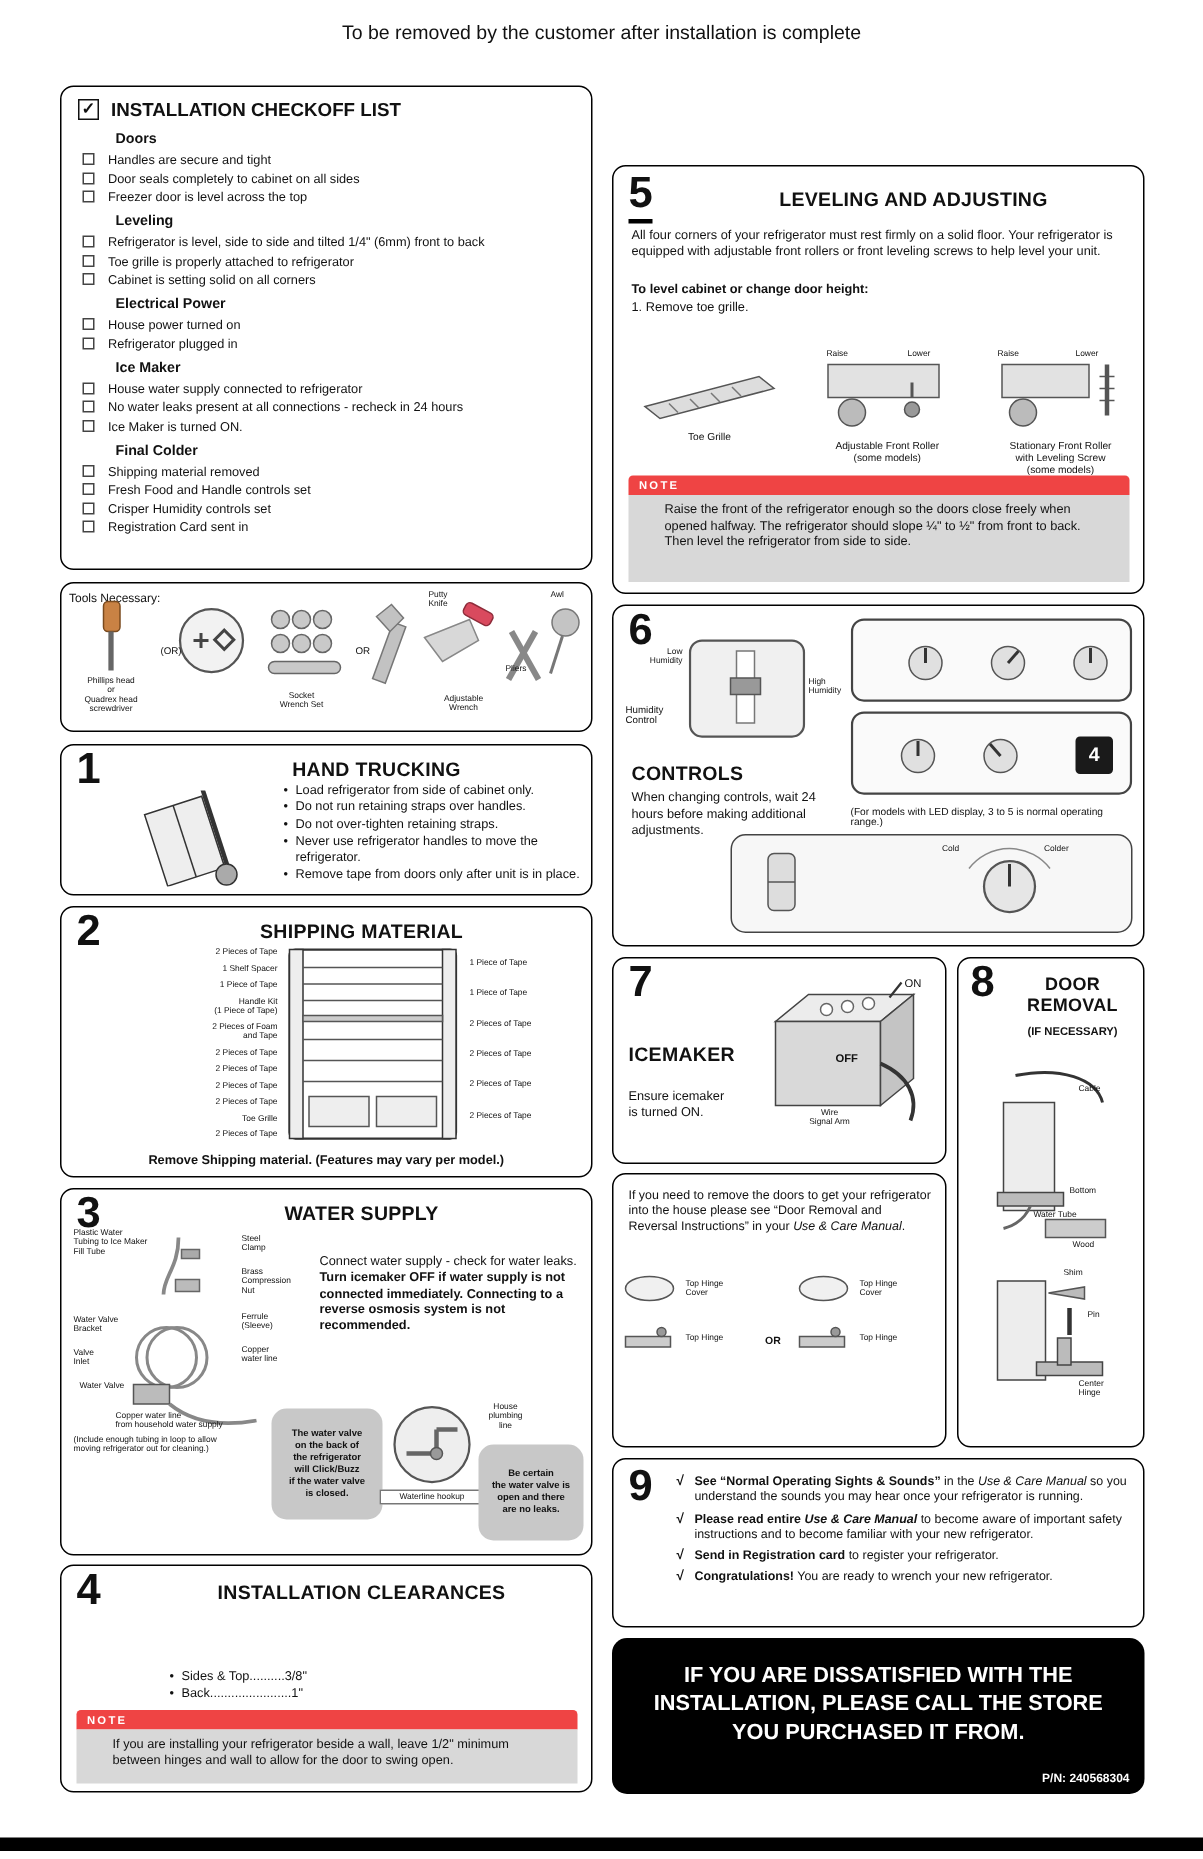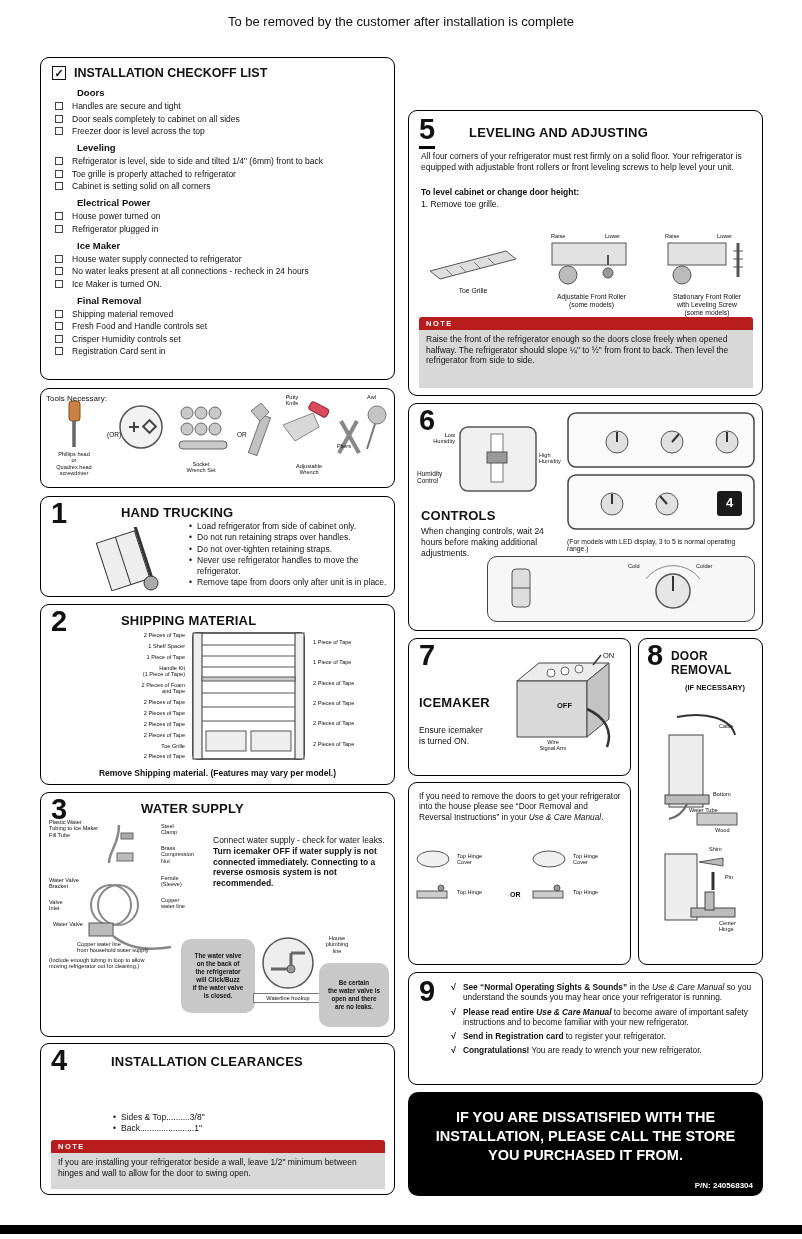--- a/index.html
+++ b/index.html
@@ -3,27 +3,27 @@
 <meta charset="utf-8">
 <style>
   *{margin:0;padding:0;box-sizing:border-box}
   html,body{background:#fff}
   .page{position:relative;width:802px;height:1239px;background:#fff;
         font-family:"Liberation Sans",sans-serif;color:#111;overflow:hidden}
   .abs{position:absolute}
   .box{position:absolute;border:1.6px solid #000;border-radius:9px;background:#fff}
   .num{position:absolute;font-size:29px;font-weight:bold;line-height:1}
   .num-u{border-bottom:3px solid #000;padding-bottom:2px}
-  .sec-title{position:absolute;font-weight:bold;font-size:13px;letter-spacing:.2px}
+  .sec-title{position:absolute;font-weight:bold;font-size:13px;text-align:center;letter-spacing:.2px}
   .pre{white-space:pre-line}
   .lbl{position:absolute;font-size:5.6px;line-height:1.15;color:#111}
   .txt{font-size:8.5px;line-height:10.8px}
-  .note-bar{position:absolute;background:#b91c1c;color:#fff;font-weight:bold;font-size:7.5px;
+  .note-bar{position:absolute;background:#ef4444;color:#fff;font-weight:bold;font-size:7.5px;
             letter-spacing:1.5px;padding:2px 12px 2px 7px;border-radius:3px 3px 0 0}
-  .note-body{position:absolute;background:#d8d8d8;font-size:8.5px;line-height:10.5px;padding:4px 7px}
+  .note-body{position:absolute;background:#d8d8d8;font-size:8.5px;line-height:10.5px;padding:4px 24px}
   .bullet{font-size:8.5px;line-height:10.4px;padding-left:8px;position:relative;margin-bottom:1px}
   .bullet::before{content:"•";position:absolute;left:0}
   .co-title-row{display:flex;gap:8px;align-items:center;padding:8px 0 2px 11px}
   .cbx-lg{width:14px;height:14px;border:1.6px solid #111;font-size:11px;font-weight:bold;
           line-height:12px;text-align:center;flex:0 0 auto}
   .co-title{font-size:12.5px;font-weight:bold}
   .co-head{font-weight:bold;font-size:9.5px;margin:5px 0 3px 36px}
   .co-item{display:flex;gap:9px;margin:0 0 1.5px 14px;align-items:flex-start}
   .cbx{width:8px;height:8px;border:1px solid #444;flex:0 0 auto;margin-top:1px}
   .co-text{font-size:8.5px;line-height:11px}
@@ -90,21 +90,21 @@
         <span class="co-text">House water supply connected to refrigerator</span>
       </div>
     <div class="co-item">
         <span class="cbx"></span>
         <span class="co-text">No water leaks present at all connections - recheck in 24 hours</span>
       </div>
     <div class="co-item">
         <span class="cbx"></span>
         <span class="co-text">Ice Maker is turned ON.</span>
       </div>
-    <div class="co-head">Final Removal</div>
+    <div class="co-head">Final Colder</div>
     <div class="co-item">
         <span class="cbx"></span>
         <span class="co-text">Shipping material removed</span>
       </div>
     <div class="co-item">
         <span class="cbx"></span>
         <span class="co-text">Fresh Food and Handle controls set</span>
       </div>
     <div class="co-item">
         <span class="cbx"></span>

